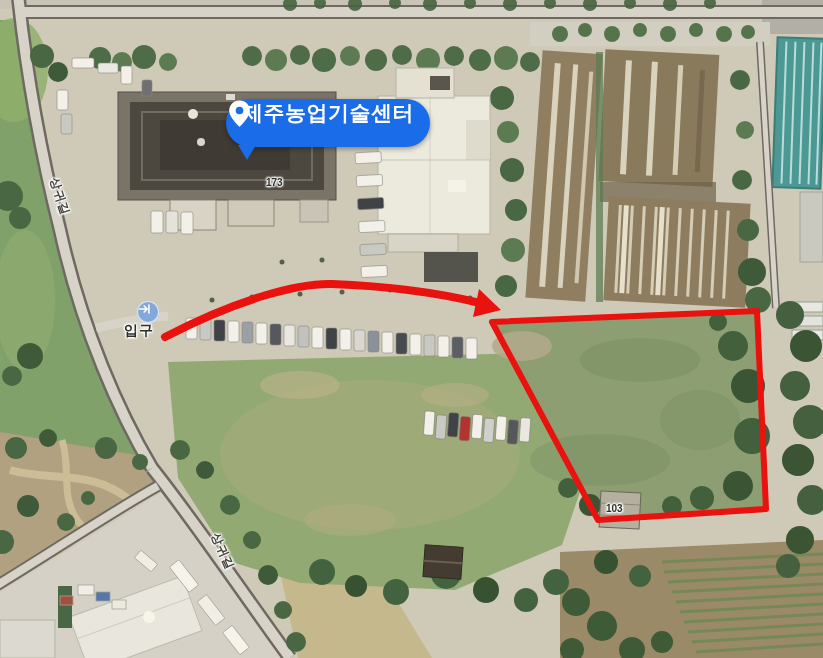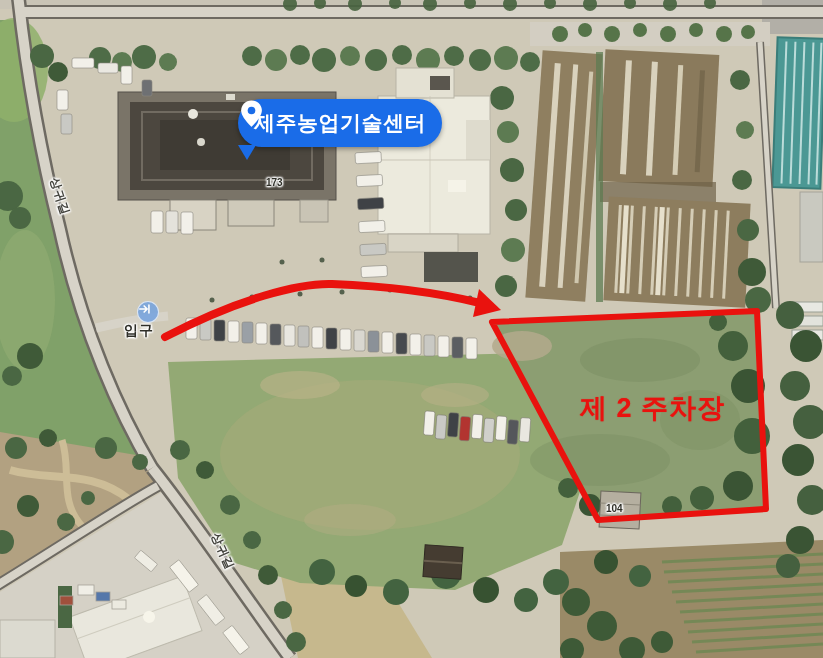--- a/index.html
+++ b/index.html
@@ -7,22 +7,22 @@
   #stage{
     position:relative;width:823px;height:658px;overflow:hidden;
     font-family:"Liberation Sans", sans-serif;
   }
   #stage svg{position:absolute;left:0;top:0;display:block;}
   .overlay{position:absolute;left:0;top:0;width:823px;height:658px;pointer-events:none;}
   .overlay > *{pointer-events:auto;}
 
   
   .place-pill{
-    position:absolute;left:238px;top:99px;height:48px;
-    display:flex;align-items:center;gap:7px;padding:0 16px 0 9px;
+    position:absolute;left:226px;top:99px;height:48px;
+    display:flex;gap:7px;padding:0 16px 0 9px;
     background:#1a6ce8;border-radius:25px;
     box-shadow:0 2px 5px rgba(0,0,0,.35);
   }
   .place-pill .txt{
     color:#fff;font-size:21px;font-weight:bold;letter-spacing:.5px;white-space:nowrap;
   }
   .pill-tail{
     position:absolute;left:238px;top:145px;width:0;height:0;
     border-left:9px solid transparent;border-right:9px solid transparent;
     border-top:15px solid #1a6ce8;
@@ -463,30 +463,29 @@
     <span style="display:flex;">
       <svg width="27" height="32" viewBox="0 0 24 28">
         <path d="M12 1 C6.6 1 2.8 5.1 2.8 9.9 C2.8 16.2 12 24.5 12 24.5 C12 24.5 21.2 16.2 21.2 9.9 C21.2 5.1 17.4 1 12 1 Z" fill="#ffffff"></path>
         <circle cx="12" cy="10" r="3.4" fill="#1a6ce8"></circle>
       </svg>
     </span>
     <span class="txt">제주농업기술센터</span>
   </div>
   <div class="pill-tail"></div>
 
-  <div class="parking-text">제 2 주차장</div>
 
   <div class="entrance-icon">
     <svg width="14" height="14" viewBox="0 0 16 16">
       <path d="M2,8 H10 M7,4.5 L10.5,8 L7,11.5" stroke="#ffffff" stroke-width="1.8" fill="none" stroke-linecap="round" stroke-linejoin="round"></path>
       <path d="M12.5,3.5 V12.5" stroke="#ffffff" stroke-width="1.8" stroke-linecap="round"></path>
     </svg>
   </div>
   <div class="entrance-label halo">입구</div>
 
   <div class="bld-num n173 halo">173</div>
-  <div class="bld-num n176 halo">104</div>
+  <div class="bld-num n176 halo">103</div>
 
   <div class="road-label r1 halo">상귀길</div>
   <div class="road-label r2 halo">상귀길</div>
 
 </div>
 </div>
 
 </body></html>

